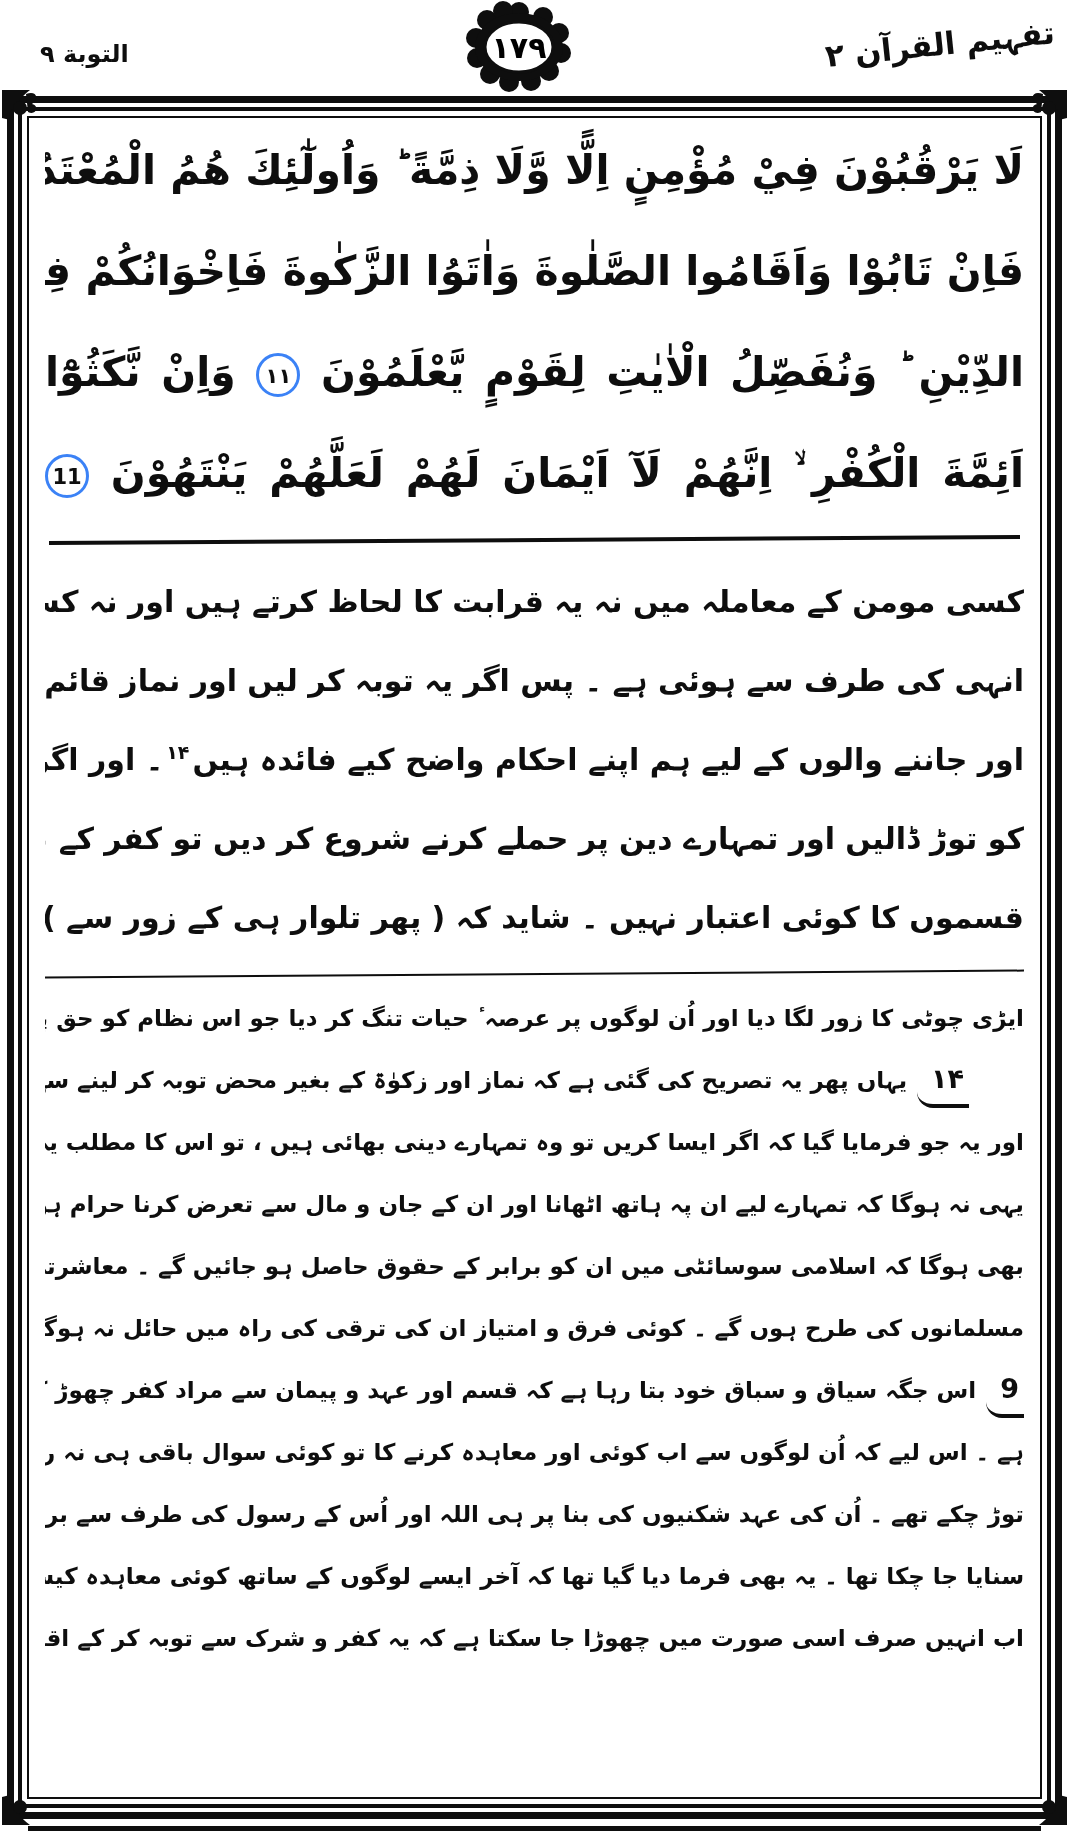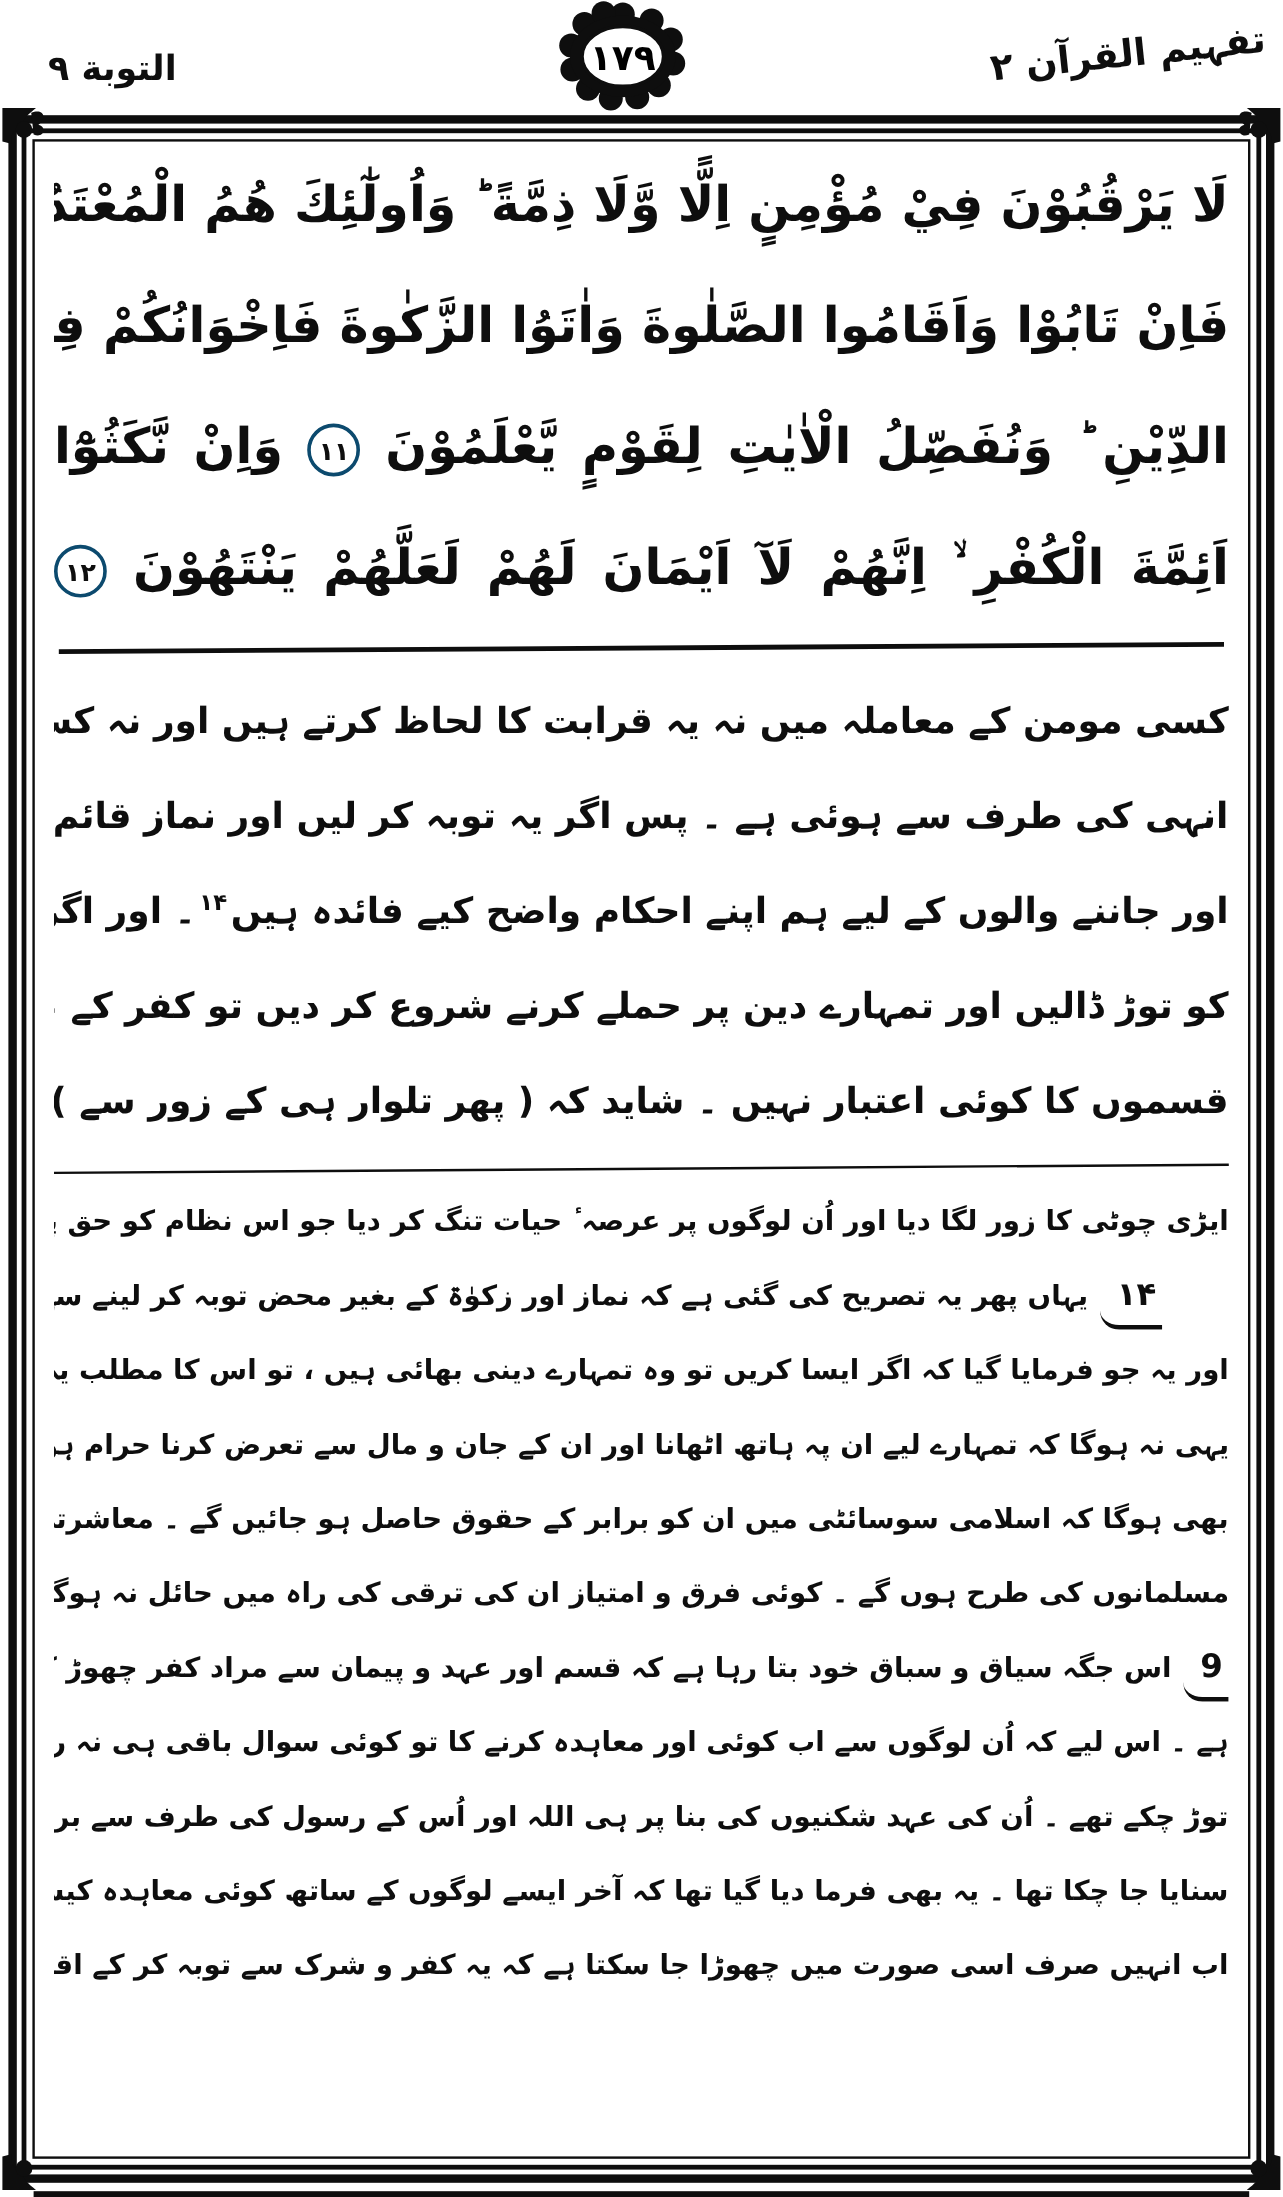--- a/index.html
+++ b/index.html
@@ -15,21 +15,21 @@
   
   .header { position:absolute; top:0; left:0; right:0; height:96px; }
   .hdr-right {
     position:absolute; top:14px; right:14px;
     font-size:31px; font-weight:bold; direction:rtl;
     transform:rotate(-6deg); transform-origin:right center;
     white-space:nowrap;
   }
   .hdr-left {
     position:absolute; top:40px; left:30px;
-    font-size:29px; font-weight:bold;
+    font-size:24px; font-weight:bold;
     white-space:nowrap; direction:ltr;
   }
   .hdr-left .num { margin-left:10px; }
   .medallion { position:absolute; top:0px; left:465px; width:108px; height:96px; }
   .medallion text { font-size:30px; font-weight:bold; font-family:"DejaVu Sans", sans-serif; }
 
   
   .frame-outer {
     position:absolute; left:7px; right:7px; top:96px; bottom:12px;
     border:7px solid #0e0e0e;
@@ -50,21 +50,21 @@
   .content { position:absolute; inset:0; padding:2px 16px 0; direction:rtl; }
 
   .q-line {
     height:101px; line-height:101px;
     font-size:41px; font-weight:bold;
     direction:rtl; text-align:justify; text-align-last:justify;
     overflow:hidden; white-space:nowrap;
   }
   .verse-circle {
     display:inline-block; width:44px; height:44px; line-height:40px;
-    border:3px solid #0c4a6e; border-radius:50%;
+    border:3px solid #3b82f6; border-radius:50%;
     text-align:center; text-align-last:center;
     font-size:21px; font-weight:bold; vertical-align:middle;
   }
 
   .divider-1 { border-top:4px solid #0e0e0e; margin:14px 4px 20px; transform:rotate(-0.35deg); }
   .divider-2 { border-top:2px solid #0e0e0e; margin:16px 0 12px;  transform:rotate(-0.4deg); }
 
   .t-line {
     height:79px; line-height:79px;
     font-size:30px; font-weight:bold;
@@ -171,21 +171,21 @@
       <div class="q-line">
         <span>فَاِنْ تَابُوْا وَاَقَامُوا الصَّلٰوةَ وَاٰتَوُا الزَّكٰوةَ فَاِخْوَانُكُمْ فِیْ</span>
       </div>
       <div class="q-line">
         <span>الدِّيْنِ ؕ وَنُفَصِّلُ الْاٰيٰتِ لِقَوْمٍ يَّعْلَمُوْنَ</span>
         <span class="verse-circle">۱۱</span>
         <span>وَاِنْ نَّكَثُوْٓا</span>
       </div>
       <div class="q-line">
         <span>اَئِمَّةَ الْكُفْرِ ۙ اِنَّهُمْ لَآ اَيْمَانَ لَهُمْ لَعَلَّهُمْ يَنْتَهُوْنَ</span>
-        <span class="verse-circle">۱۲</span>
+        <span class="verse-circle">11</span>
       </div>
     </div>
 
     <div class="divider-1"></div>
 
     <div>
       <div class="t-line">
         <span>کسی مومن کے معاملہ میں نہ یہ قرابت کا لحاظ کرتے ہیں اور نہ کسی عہد کی ذمہ داری کا ۔ اور زیادتی ہمیشہ</span>
       </div>
       <div class="t-line">

